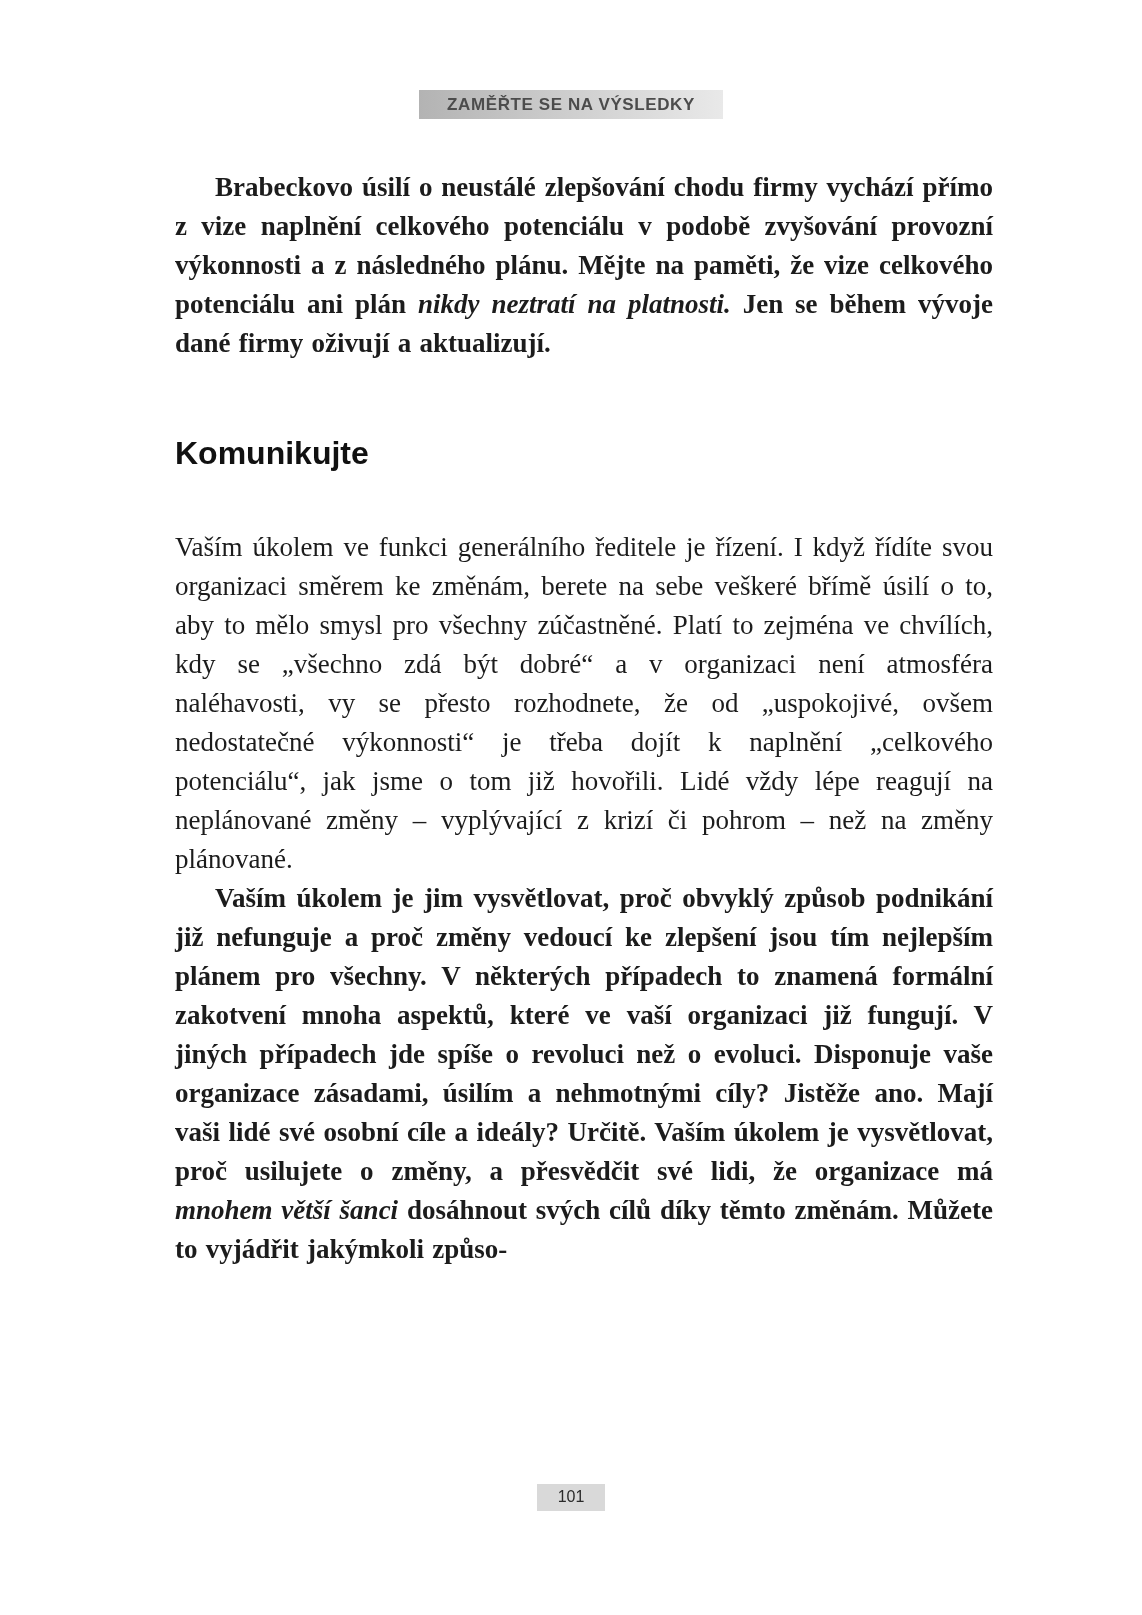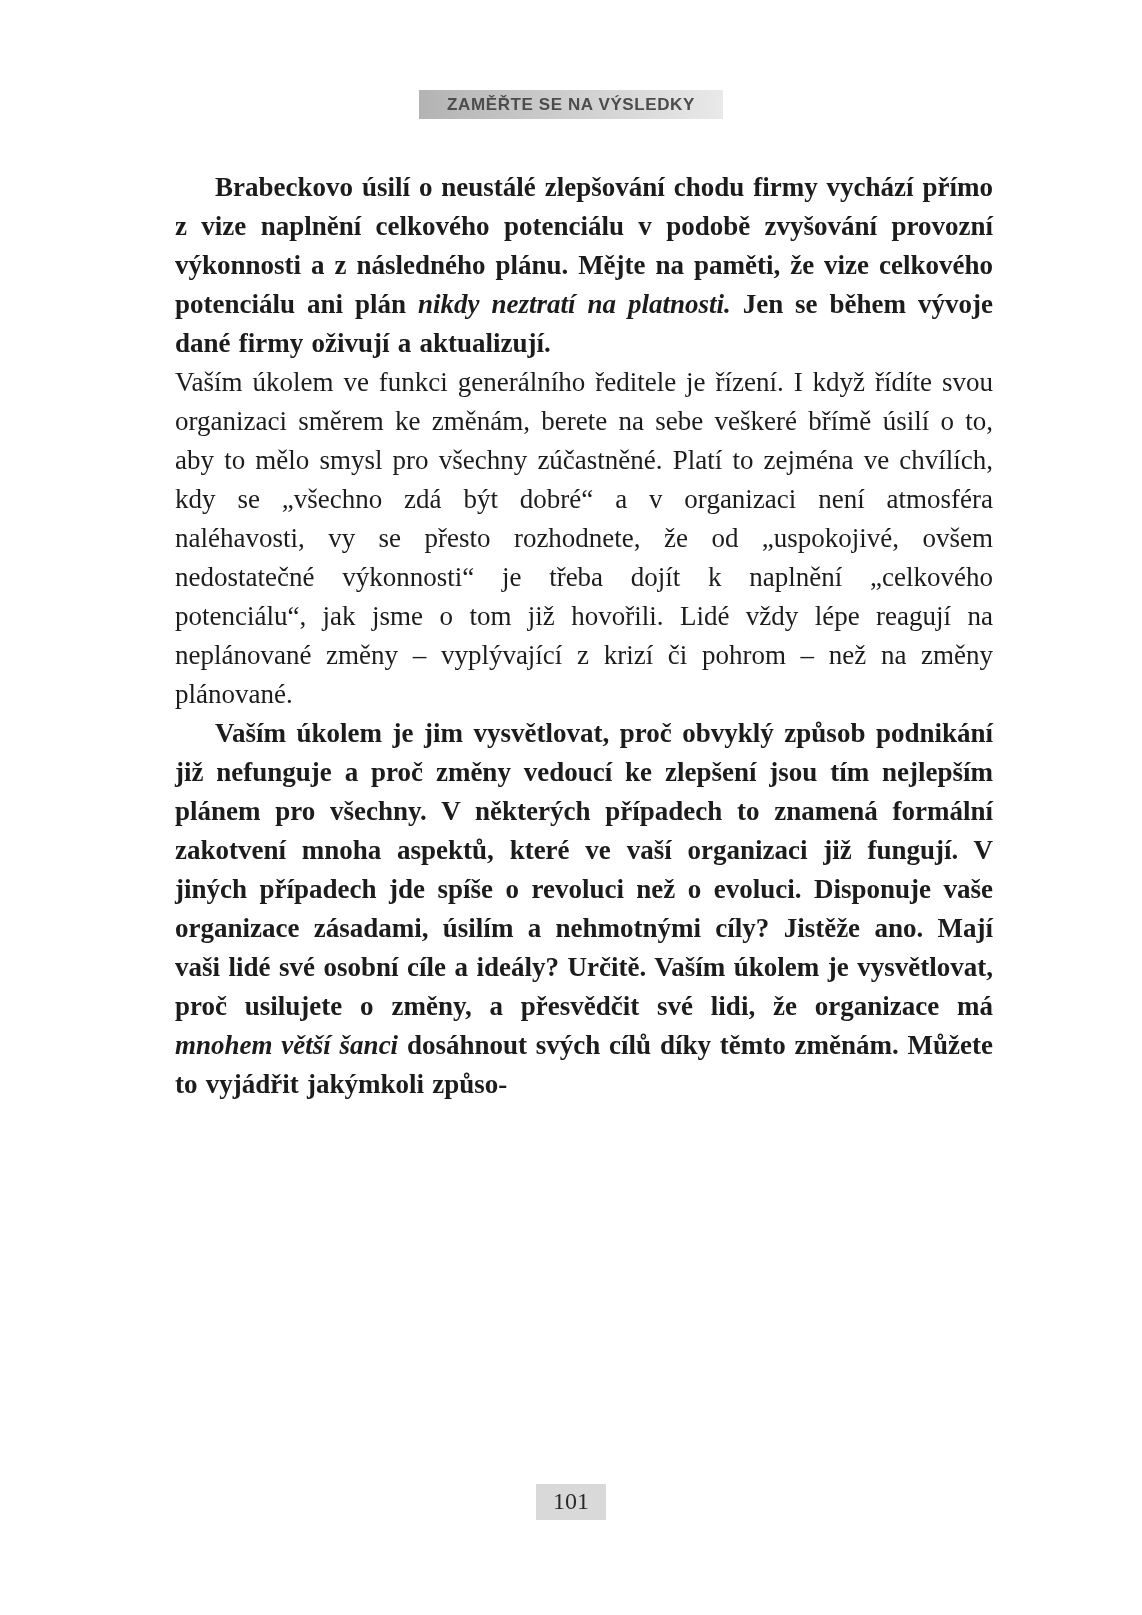--- a/index.html
+++ b/index.html
@@ -70,38 +70,39 @@
     left: 0;
     right: 0;
     top: 1484px;
     text-align: center;
   }
   .page-number {
     display: inline-block;
     min-width: 34px;
     padding: 4px 17px 5px 17px;
     background: #d9d9d9;
-    font-family: Liberation Serif, serif;
-    font-size: 24px;
+    font-family: Liberation Sans, sans-serif;
+    font-size: 16px;
     color: #2a2a2a;
   }
 </style>
 </head>
 <body>
 
 <div class="page">
 
   <div class="running-head-wrap">
     <span class="running-head">ZAMĚŘTE SE NA VÝSLEDKY</span>
   </div>
 
   <div class="body-text">
 
     <p class="para indent"><span>Brabeckovo úsilí o neustálé zlepšování chodu firmy vychází přímo z vize naplnění celkového potenciálu v podobě zvyšování provozní výkonnosti a z následného plánu. Mějte na paměti, že vize celkového potenciálu ani plán </span><em>nikdy neztratí na platnosti.</em><span> Jen se během vývoje dané firmy oživují a aktualizují.</span></p>
 
+    <h2 class="section-heading">Komunikujte</h2>
 
     <p class="para"><span>Vaším úkolem ve funkci generálního ředitele je řízení. I když řídíte svou organizaci směrem ke změnám, berete na sebe veškeré břímě úsilí o to, aby to mělo smysl pro všechny zúčastněné. Platí to zejména ve chvílích, kdy se „všechno zdá být dobré“ a v organizaci není atmosféra naléhavosti, vy se přesto rozhodnete, že od „uspokojivé, ovšem nedostatečné výkonnosti“ je třeba dojít k naplnění „celkového potenciálu“, jak jsme o tom již hovořili. Lidé vždy lépe reagují na neplánované změny – vyplývající z krizí či pohrom – než na změny plánované.</span></p>
 
     <p class="para indent"><span>Vaším úkolem je jim vysvětlovat, proč obvyklý způsob podnikání již nefunguje a proč změny vedoucí ke zlepšení jsou tím nejlepším plánem pro všechny. V některých případech to znamená formální zakotvení mnoha aspektů, které ve vaší organizaci již fungují. V jiných případech jde spíše o revoluci než o evoluci. Disponuje vaše organizace zásadami, úsilím a nehmotnými cíly? Jistěže ano. Mají vaši lidé své osobní cíle a ideály? Určitě. Vaším úkolem je vysvětlovat, proč usilujete o změny, a přesvědčit své lidi, že organizace má </span><em>mnohem větší šanci</em><span> dosáhnout svých cílů díky těmto změnám. Můžete to vyjádřit jakýmkoli způso-</span></p>
 
   </div>
 
   <div class="page-number-wrap">
     <span class="page-number">101</span>
   </div>

